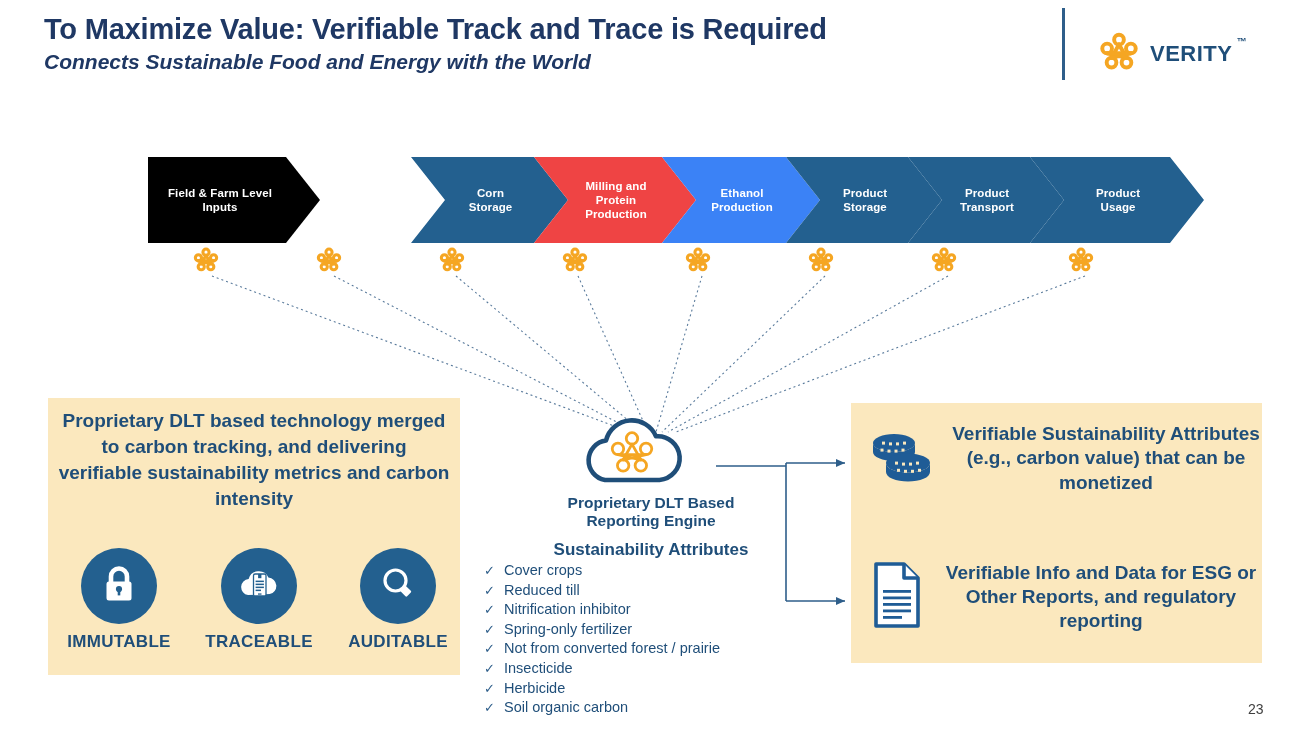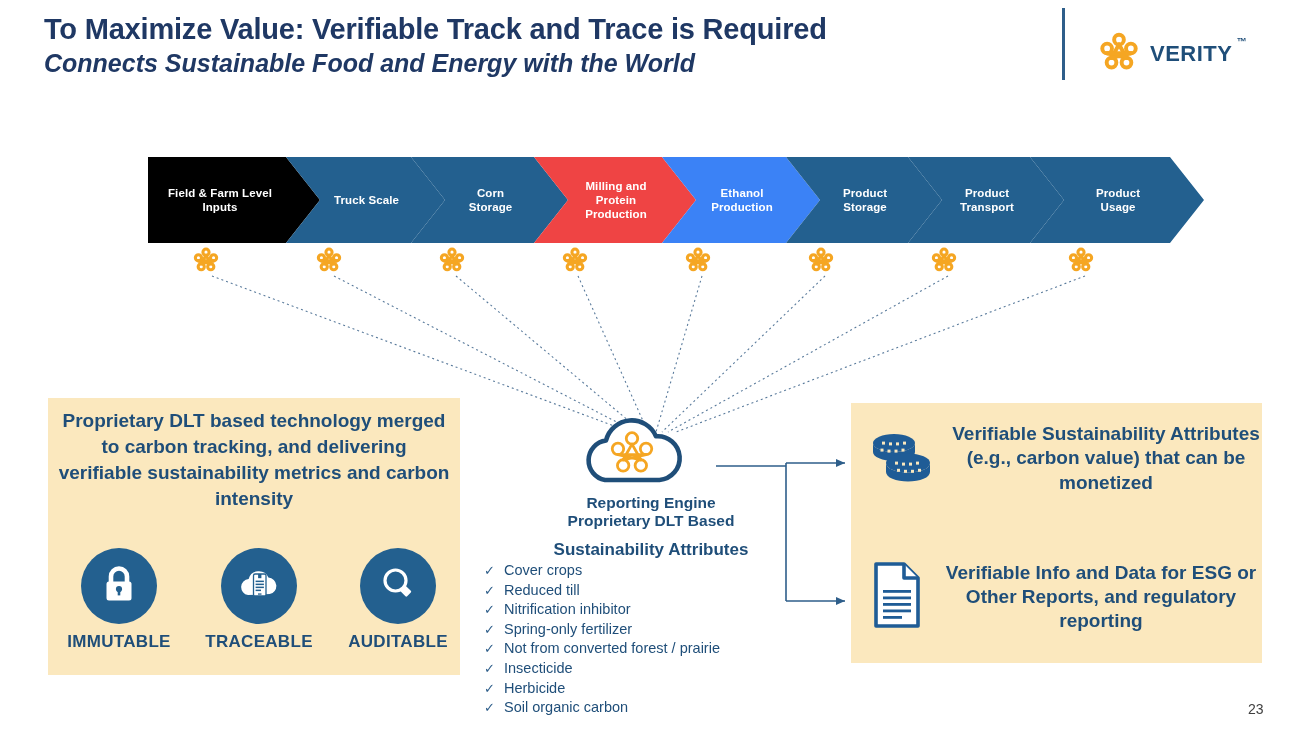--- a/index.html
+++ b/index.html
@@ -11,21 +11,21 @@
   .abs{position:absolute;}
 
   
   #header-title{
     left:44px; top:14px; width:1000px;
     font-size:29px; font-weight:bold; letter-spacing:-0.2px;
     color:#1F3864; line-height:1.05; white-space:nowrap;
   }
   #header-subtitle{
     left:44px; top:50px; width:1000px;
-    font-size:25px; font-weight:bold; font-style:italic;
+    font-size:21px; font-weight:bold; font-style:italic;
     color:#1F3864; line-height:1.1; white-space:nowrap;
   }
   #header-divider{
     left:1062px; top:8px; width:3px; height:72px;
     background:#2E5E8A;
   }
   #brand-logo{
     left:1097px; top:30px; width:185px; height:48px;
     display:flex; align-items:center; gap:9px;
   }
@@ -146,25 +146,20 @@
   </span>
   <span id="brand-wordmark">VERITY</span>
   <span id="brand-tm">™</span>
 </div>
 
 <div class="abs" id="flow">
     <div class="chev" style="left: 0px; width: 172px; background: #000000; clip-path: polygon(0px 0px, 138px 0px, 172px 43px, 138px 86px, 0px 86px); padding-left: 8px; padding-right: 36px;">
       <span>
         <div>Field &amp; Farm Level</div>
         <div>Inputs</div>
-      </span>
-    </div>
-    <div class="chev" style="left: 138px; width: 159px; background: rgb(35, 96, 143); clip-path: polygon(0px 0px, 125px 0px, 159px 43px, 125px 86px, 0px 86px, 34px 43px); padding-left: 38px; padding-right: 36px;">
-      <span>
-        <div>Truck Scale</div>
       </span>
     </div>
     <div class="chev" style="left: 263px; width: 157px; background: rgb(35, 96, 143); clip-path: polygon(0px 0px, 123px 0px, 157px 43px, 123px 86px, 0px 86px, 34px 43px); padding-left: 38px; padding-right: 36px;">
       <span>
         <div>Corn</div>
         <div>Storage</div>
       </span>
     </div>
     <div class="chev" style="left: 386px; width: 162px; background: #ef4444; clip-path: polygon(0px 0px, 128px 0px, 162px 43px, 128px 86px, 0px 86px, 34px 43px); padding-left: 38px; padding-right: 36px;">
       <span>
@@ -282,22 +277,22 @@
       <circle cx="23" cy="42" r="11"></circle>
       <path d="M50 33 L67 63"></path>
       <path d="M50 33 L33 63"></path>
       <path d="M23 53 L67 63"></path>
       <path d="M77 53 L33 63"></path>
       <path d="M23 53 L77 53"></path>
     </g>
   </svg>
 </div>
 <div class="abs" id="cloud-caption">
+  <div>Proprietary DLT Based</div>
   <div>Reporting Engine</div>
-  <div>Proprietary DLT Based</div>
 </div>
 <div class="abs" id="attributes-heading">Sustainability Attributes</div>
 <div class="abs" id="attributes-list">
     <div class="attr-row">
       <span class="attr-check">✓</span>
       <span>Cover crops</span>
     </div>
     <div class="attr-row">
       <span class="attr-check">✓</span>
       <span>Reduced till</span>

